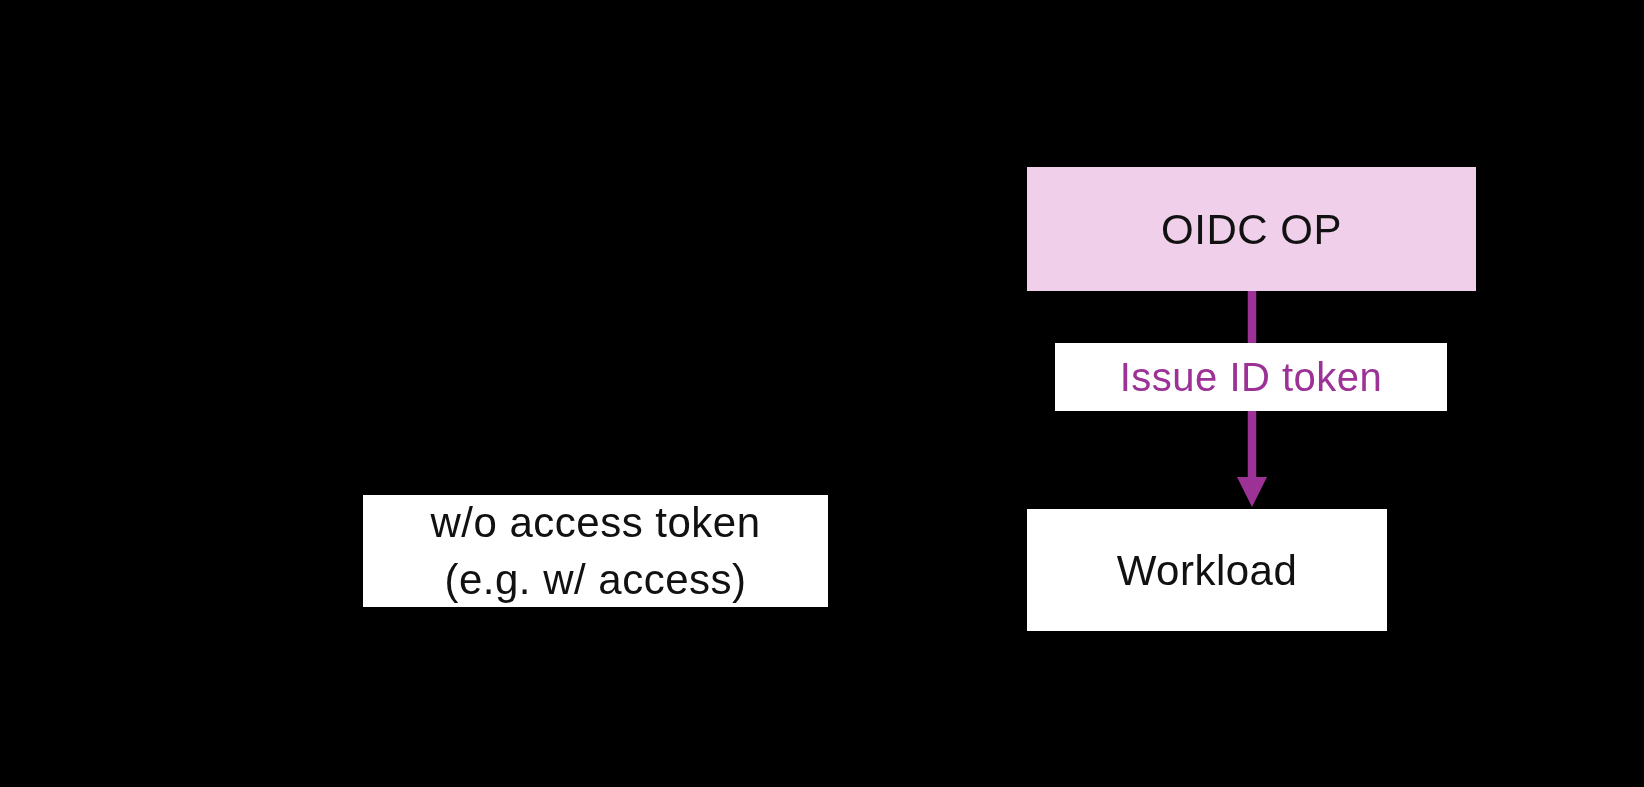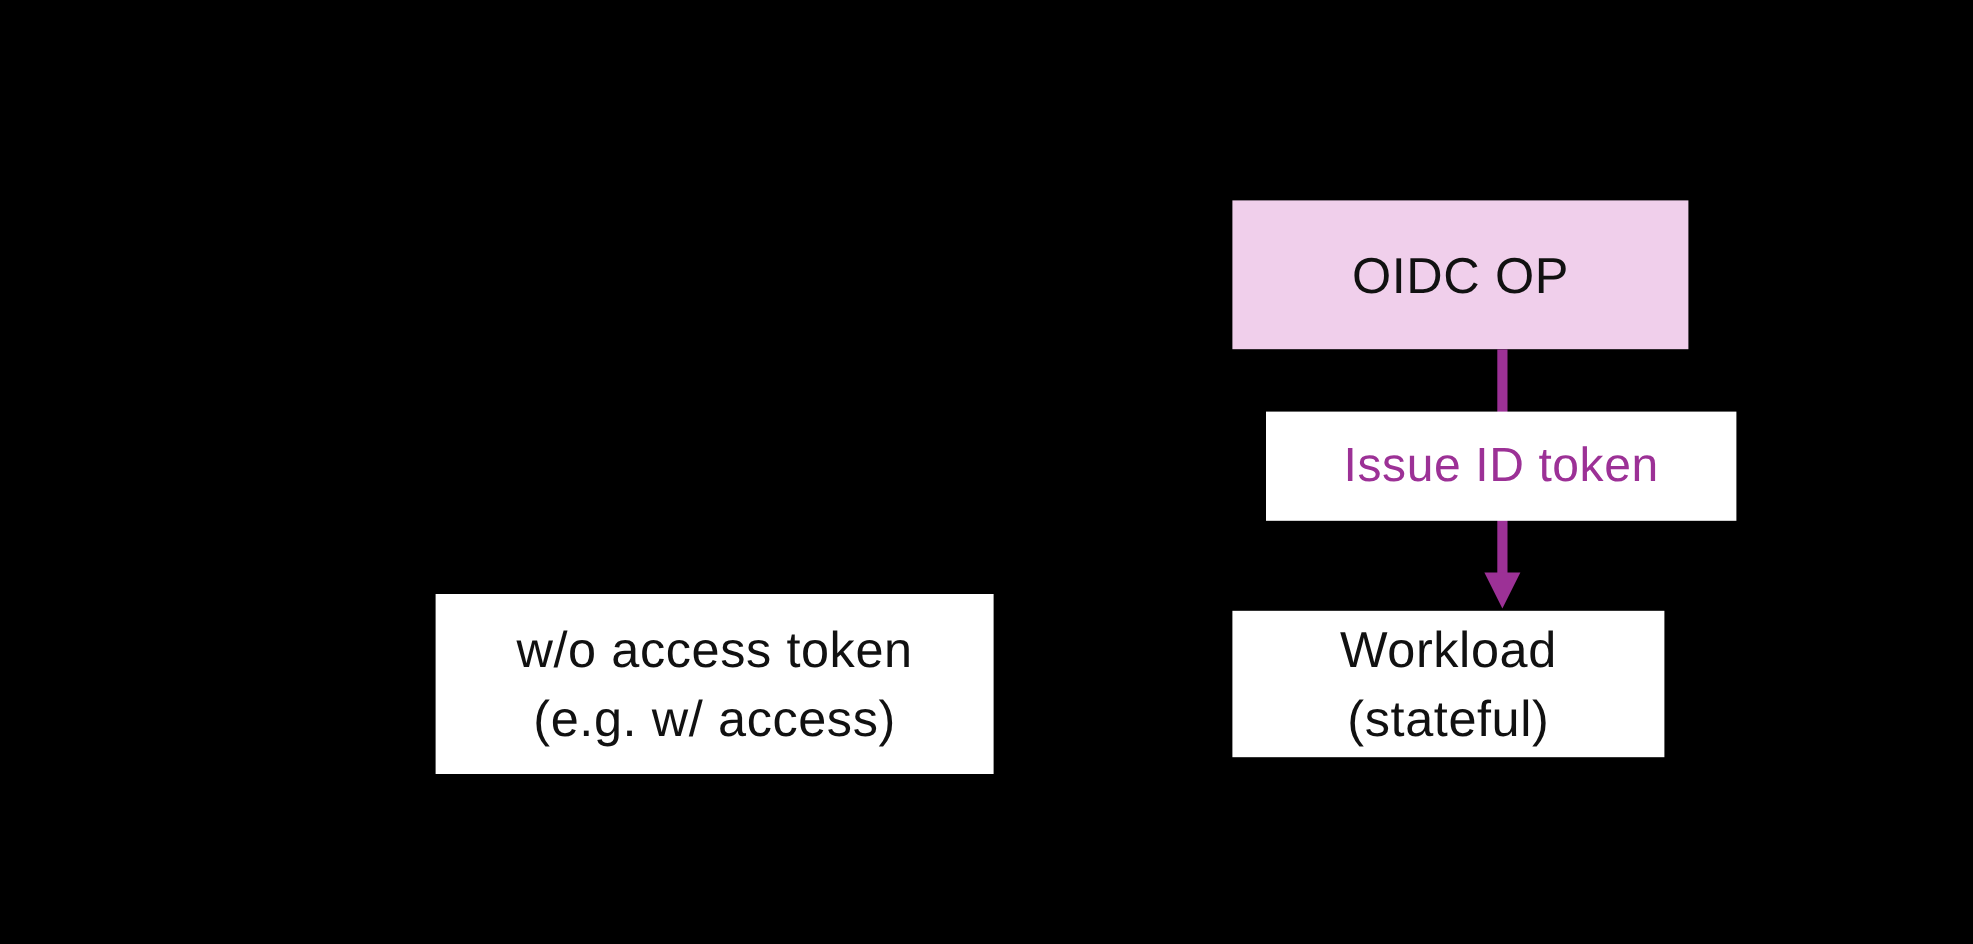--- a/index.html
+++ b/index.html
@@ -33,30 +33,30 @@
     background: var(--node-pink, #F0CFEB);
     color: var(--text-dark, #111111);
   }
   .node .line {
     display: block;
     font-size: 42px;
     line-height: 57px;
     letter-spacing: 0.5px;
     white-space: nowrap;
   }
-  .node-client   { left: 363px;  top: 495px; width: 465px; height: 150px; }
-  .node-oidc     { left: 1027px; top: 167px; width: 380px; height: 124px; }
+  .node-client   { left: 363px;  top: 495px; width: 465px; height: 112px; }
+  .node-oidc     { left: 1027px; top: 167px; width: 449px; height: 124px; }
   .node-workload { left: 1027px; top: 509px; width: 360px; height: 122px; }
   .node-oidc .line { font-size: 42px; }
   .edge-label {
     position: absolute;
     left: 1055px;
     top: 343px;
     width: 392px;
-    height: 91px;
+    height: 68px;
     background: var(--node-white, #ffffff);
     color: var(--accent, #9C3196);
     display: flex;
     align-items: center;
     justify-content: center;
     font-size: 40px;
     letter-spacing: 0.5px;
     white-space: nowrap;
     z-index: 2;
   }
@@ -86,16 +86,15 @@
 
   <svg class="arrow-svg" viewBox="0 0 44 217" aria-hidden="true">
     <rect class="stroke" x="17.75" y="0" width="8.5" height="190"></rect>
     <polygon class="stroke" points="7,186 37,186 22,216"></polygon>
   </svg>
 
   <div class="edge-label">Issue ID token</div>
 
   <div class="node node-white node-workload">
     <span class="line">Workload</span>
-    <span class="line">(stateful)</span>
   </div>
 
 </div>
 
 </body></html>

